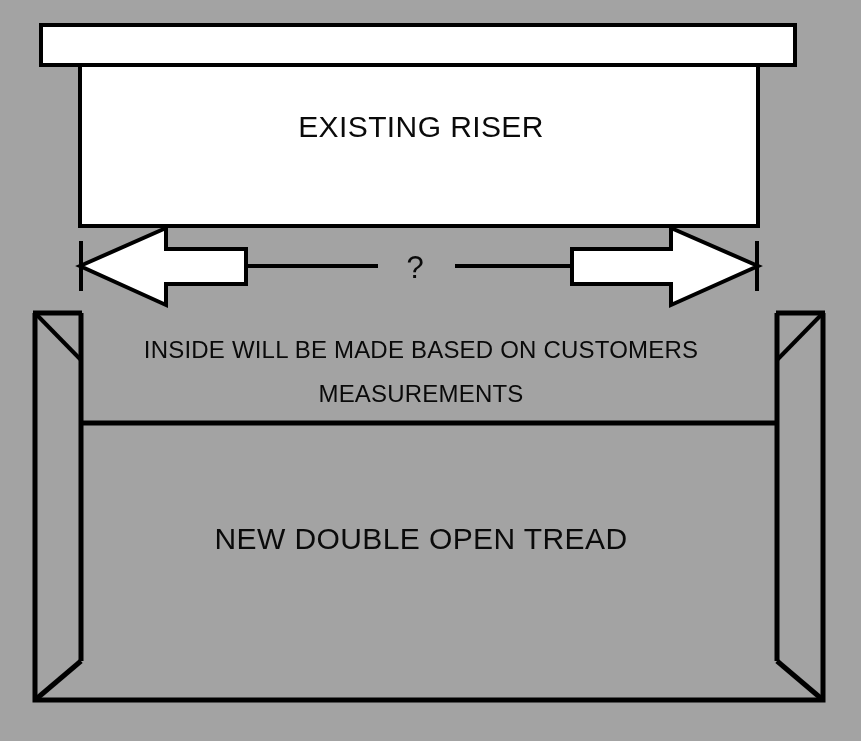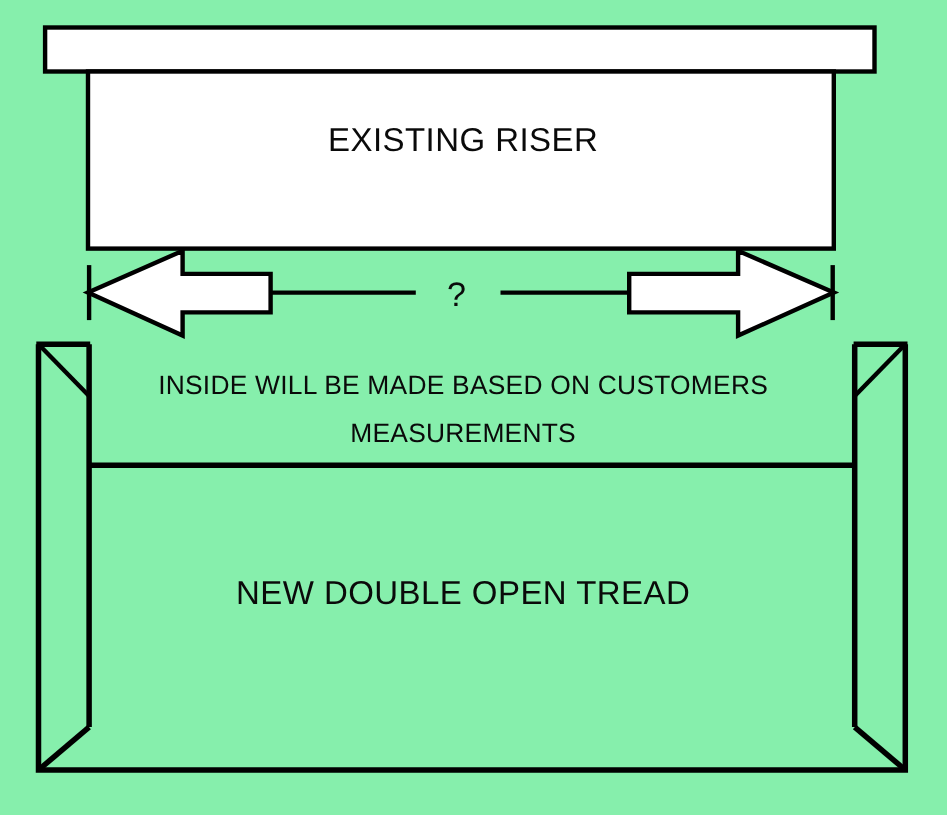--- a/index.html
+++ b/index.html
@@ -10,21 +10,21 @@
   body {
     width: 861px;
     height: 741px;
     overflow: hidden;
     font-family: "Liberation Sans", sans-serif;
   }
   #diagram-root {
     position: relative;
     width: 861px;
     height: 741px;
-    background: #86efac;
+    background: #a3a3a3;
   }
   svg#stair-drawing {
     display: block;
     width: 861px;
     height: 741px;
   }
   .stroke-line {
     stroke: #000000;
     fill: none;
     stroke-linecap: butt;

